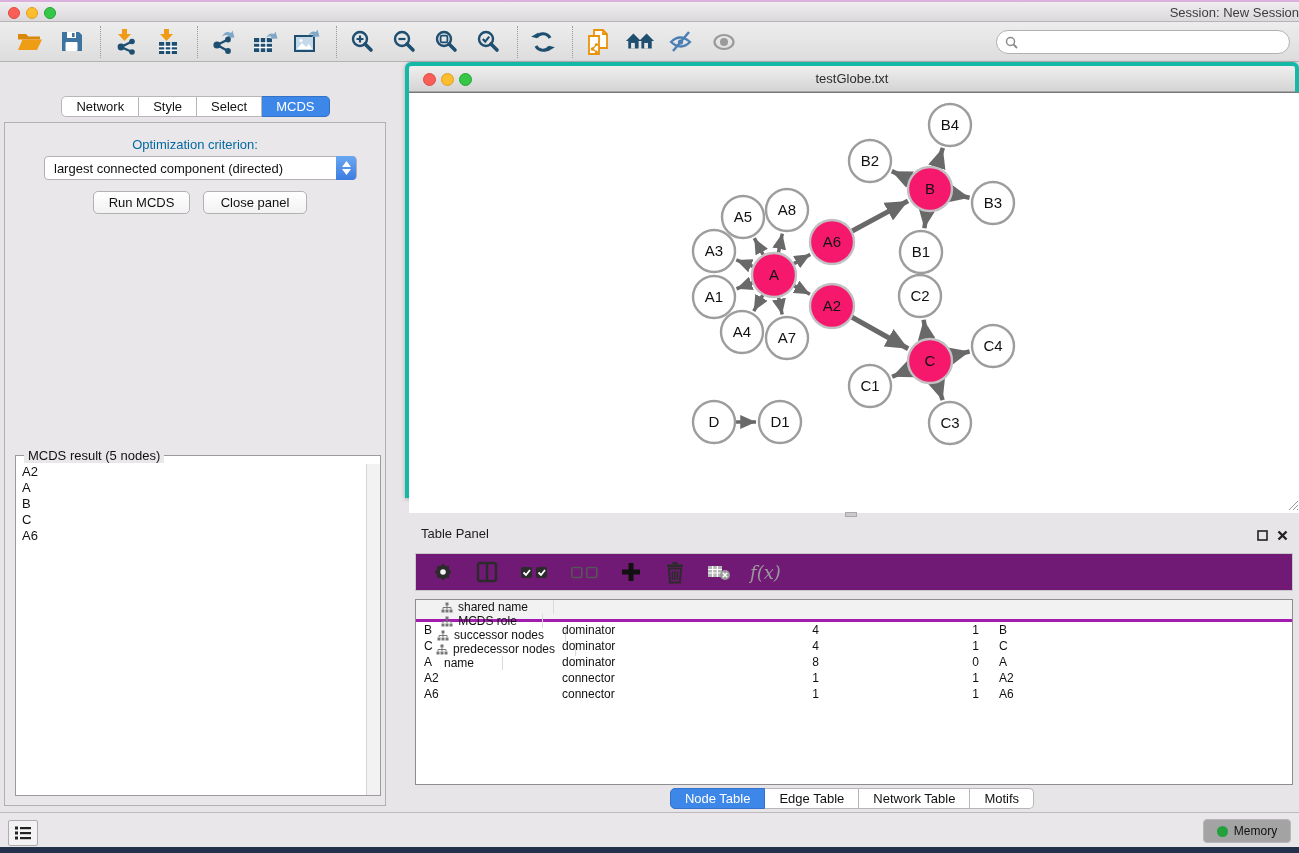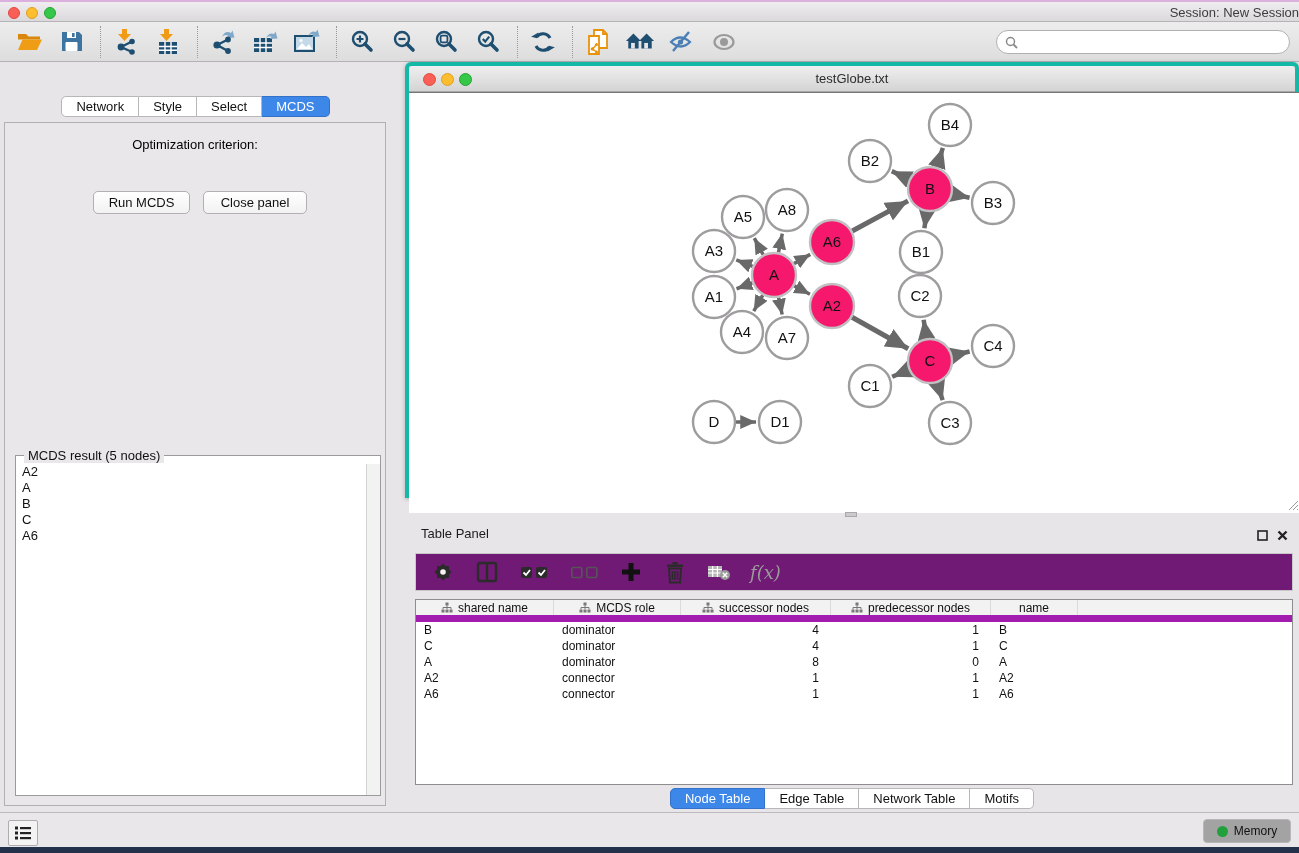--- a/index.html
+++ b/index.html
@@ -32,21 +32,21 @@
   .panel-head { position:relative; height:26px; }
   .panel-head .ptitle { position:absolute; left:10px; top:6px; font-size:13px; color:#1d1d1d; }
   .winbtn { position:absolute; top:7px; width:11px; height:11px; }
   .tabs-row { position:absolute; left:0; width:100%; display:flex; justify-content:center; }
   .seg { height:21px; background:#fff; border:1px solid #b9b6b9; border-left:none; font-size:13px; color:#111;
     display:flex; align-items:center; justify-content:center; padding:0 14px; cursor:default; }
   .seg:first-child { border-left:1px solid #b9b6b9; border-radius:5px 0 0 5px; }
   .seg:last-child { border-radius:0 5px 5px 0; }
   .seg.active { background:#3d87e9; color:#fff; border-color:#3372c8; }
   .cbody { position:absolute; left:4px; top:60px; width:382px; height:684px; background:#e9e7e9; border:1px solid #b3b0b3; }
-  .opt-label { position:absolute; left:0; right:0; top:14px; text-align:center; font-size:13px; color:#000000; }
+  .opt-label { position:absolute; left:0; right:0; top:14px; text-align:center; font-size:13px; color:#0369a1; }
   .dropdown { position:absolute; left:39px; top:33px; width:313px; height:24px; background:#fff; border:1px solid #b3b0b3; border-radius:4px; }
   .dropdown .dval { position:absolute; left:9px; top:4px; font-size:13px; color:#111; }
   .dropdown .stepper { position:absolute; right:0; top:-1px; width:20px; height:24px; background:linear-gradient(#6aa7f2,#3d7ce0);
     border-radius:0 4px 4px 0; display:flex; flex-direction:column; align-items:center; justify-content:center; gap:2px; }
   .btn { position:absolute; height:23px; background:linear-gradient(#ffffff,#f2f2f2); border:1px solid #b3b0b3; border-radius:5px;
     font-size:13px; color:#111; display:flex; align-items:center; justify-content:center; }
   .resultbox { position:absolute; left:10px; top:332px; width:366px; height:341px; border:1px solid #9c9a9c; background:#fff; }
   .resultbox .legend { position:absolute; left:8px; top:-8px; background:#e9e7e9; padding:0 4px; font-size:13px; color:#111; }
   .resultlist { position:absolute; left:1px; top:8px; right:15px; bottom:1px; overflow:hidden; }
   .resultlist .item { font-size:13px; color:#111; line-height:16px; padding-left:5px; }
@@ -64,21 +64,21 @@
   
   .split-handle { position:absolute; left:845px; top:512px; width:12px; height:5px; background:#cbc9cb; border:1px solid #aaa8aa; }
 
   
   .tpanel { position:absolute; left:405px; top:518px; width:894px; height:294px; background:#e7e5e7; }
   .ttoolbar { position:absolute; left:10px; top:35px; width:878px; height:38px; background:#701a75; border:1px solid #c9c7c9;
     display:flex; align-items:center; padding-left:14px; gap:18px; }
   .ttool { display:flex; align-items:center; justify-content:center; width:26px; height:26px; }
   .fx { font-family:"DejaVu Serif", serif; font-style:italic; font-size:18px; color:#9b9b9b; }
   .tablebox { position:absolute; left:10px; top:81px; width:878px; height:186px; background:#fff; border:1px solid #8f8c8f; }
-  .thead { display:flex; height:22px; background:#f3f2f3; border-bottom:7px solid #a21caf; }
+  .thead { display:flex; height:22px; background:#f3f2f3; border-bottom:3px solid #a21caf;flex-direction:column; }
   .th { display:flex; align-items:center; justify-content:center; gap:5px; font-size:12px; color:#111; border-right:1px solid #dcdadc; }
   .trow { display:flex; height:16px; }
   .td { font-size:12px; color:#111; line-height:16px; white-space:nowrap; overflow:hidden; }
   .bottom-tabs { position:absolute; left:0; right:0; top:270px; display:flex; justify-content:center; }
 
   
   .statusbar { position:absolute; left:0; top:812px; width:1299px; height:35px; background:#e9e7e9; border-top:1px solid #bdbabd; }
   .listbtn { position:absolute; left:8px; top:7px; width:30px; height:26px; background:#f4f3f4; border:1px solid #aeacae; border-radius:2px;
     display:flex; align-items:center; justify-content:center; }
   .membtn { position:absolute; right:8px; top:6px; width:88px; height:24px; background:#a3a3a3; border:1px solid #b9b6b9; border-radius:4px;
@@ -237,20 +237,31 @@
 
   <div class="cpanel">
     <div class="tabs-row" style="top:34px">
         <div class="seg">Network</div>
         <div class="seg">Style</div>
         <div class="seg">Select</div>
         <div class="seg active">MCDS</div>
       </div>
     <div class="cbody">
       <div class="opt-label">Optimization criterion:</div>
+      <div class="dropdown">
+        <span class="dval">largest connected component (directed)</span>
+        <span class="stepper">
+          <svg width="9" height="6" viewBox="0 0 9 6">
+              <path d="M4.5 0 L9 6 H0z" fill="#fff"></path>
+            </svg>
+          <svg width="9" height="6" viewBox="0 0 9 6">
+              <path d="M4.5 6 L0 0 H9z" fill="#fff"></path>
+            </svg>
+        </span>
+      </div>
       <button class="btn" style="left:88px; top:68px; width:97px;">Run MCDS</button>
       <button class="btn" style="left:198px; top:68px; width:104px;">Close panel</button>
       <div class="resultbox">
         <span class="legend">MCDS result (5 nodes)</span>
         <div class="resultlist">
             <div class="item">A2</div>
             <div class="item">A</div>
             <div class="item">B</div>
             <div class="item">C</div>
             <div class="item">A6</div>

